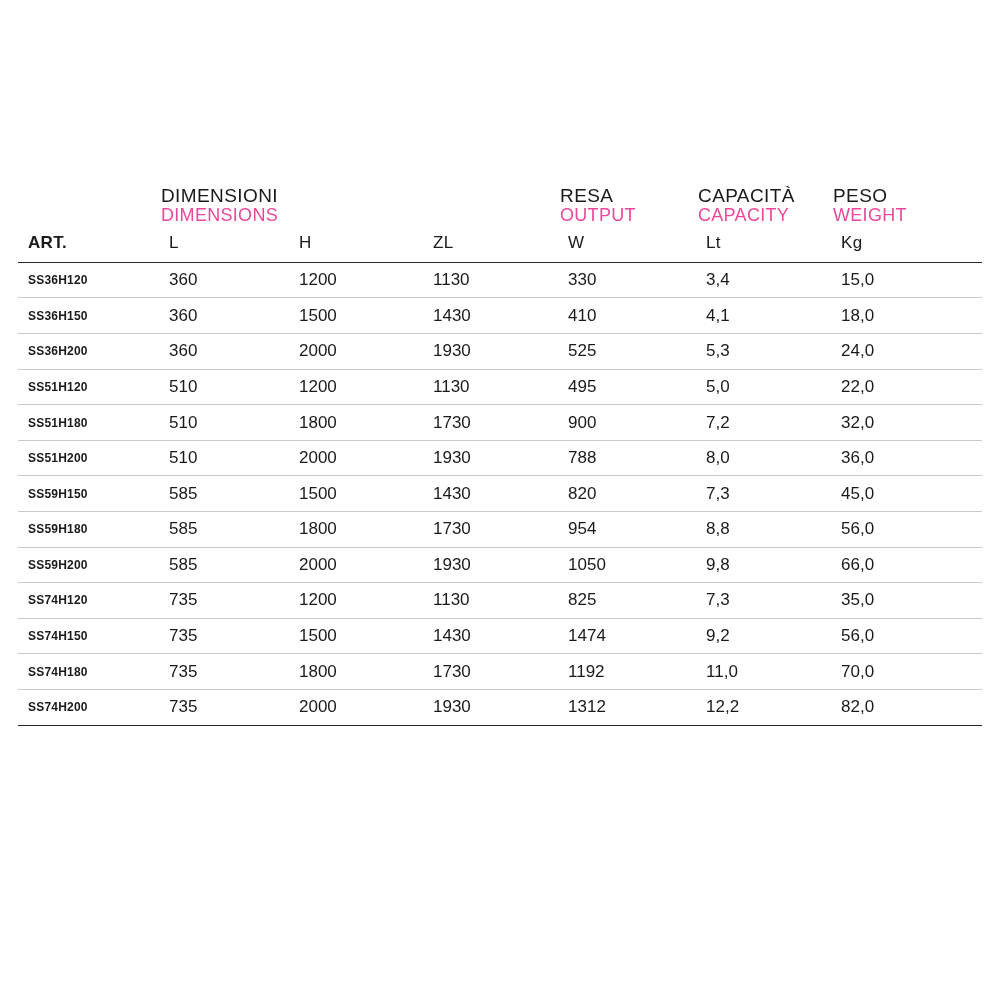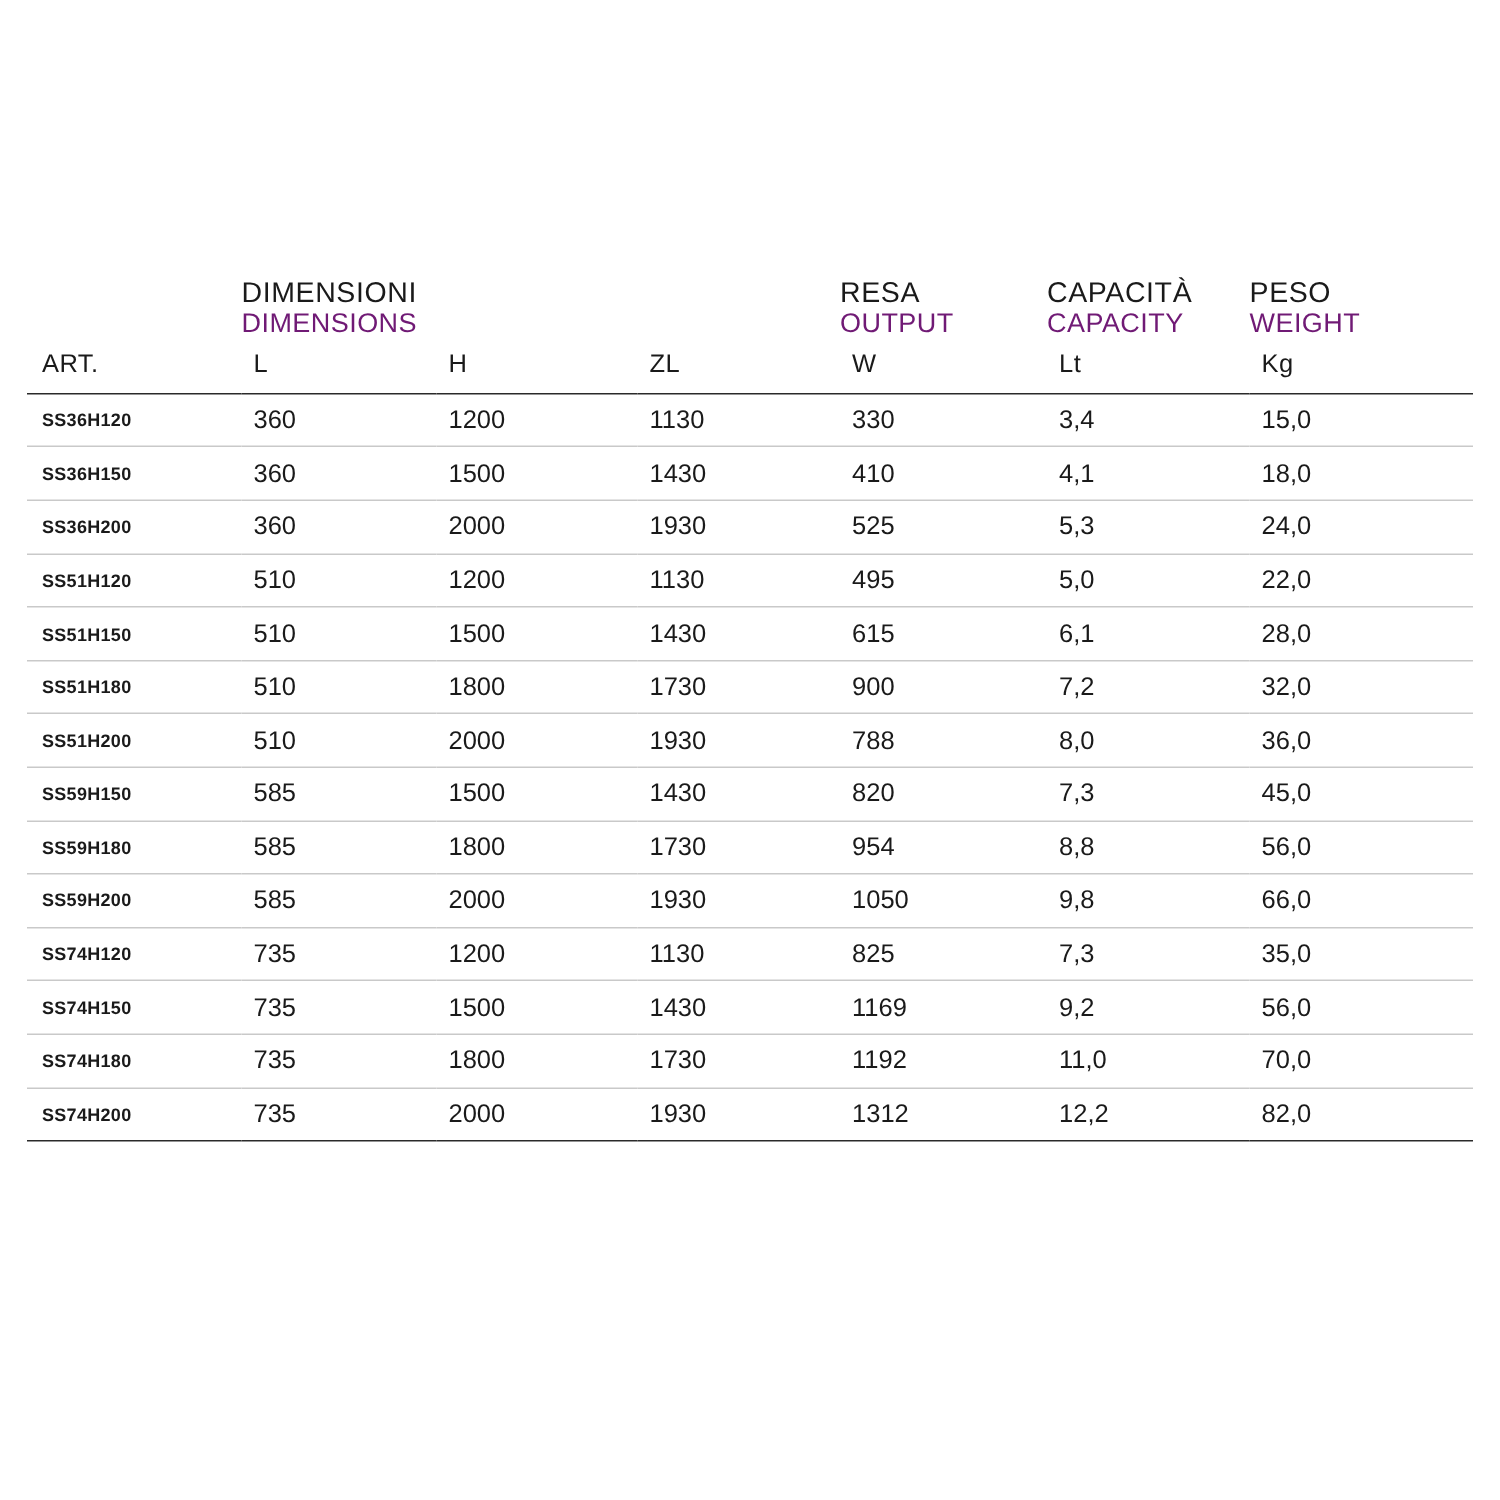--- a/index.html
+++ b/index.html
@@ -56,37 +56,37 @@
     display: block;
     font-size: 19px;
     letter-spacing: 0.4px;
     color: #1a1a1a;
     white-space: nowrap;
   }
   .group-label .en {
     display: block;
     font-size: 18px;
     letter-spacing: 0.3px;
-    color: #701a75;
+    color: #ec4899;
     white-space: nowrap;
   }
 
   
   .unit-row td {
     padding: 2px 0 9px 0;
     vertical-align: bottom;
     border-bottom: 1.6px solid #2a2a2a;
     font-size: 17px;
     letter-spacing: 0.3px;
   }
   .unit-row td .cell {
     padding-left: 8px;
   }
   .unit-row td.art .cell {
-    font-weight: normal;
+    font-weight: bold;
     padding-left: 10px;
   }
 
   
   .data-row td {
     border-bottom: 1px solid #c9c9c9;
     padding: 0;
     height: 34.6px;
     font-size: 17px;
     vertical-align: middle;
@@ -245,194 +245,171 @@
           </td>
           <td>
             <span class="cell">5,0</span>
           </td>
           <td>
             <span class="cell">22,0</span>
           </td>
         </tr>
         <tr class="data-row">
           <td class="art">
-            <span class="cell">SS51H150</span>
+            <span class="cell">SS51H180</span>
           </td>
           <td>
             <span class="cell">510</span>
           </td>
           <td>
+            <span class="cell">1800</span>
+          </td>
+          <td>
+            <span class="cell">1730</span>
+          </td>
+          <td>
+            <span class="cell">900</span>
+          </td>
+          <td>
+            <span class="cell">7,2</span>
+          </td>
+          <td>
+            <span class="cell">32,0</span>
+          </td>
+        </tr>
+        <tr class="data-row">
+          <td class="art">
+            <span class="cell">SS51H200</span>
+          </td>
+          <td>
+            <span class="cell">510</span>
+          </td>
+          <td>
+            <span class="cell">2000</span>
+          </td>
+          <td>
+            <span class="cell">1930</span>
+          </td>
+          <td>
+            <span class="cell">788</span>
+          </td>
+          <td>
+            <span class="cell">8,0</span>
+          </td>
+          <td>
+            <span class="cell">36,0</span>
+          </td>
+        </tr>
+        <tr class="data-row">
+          <td class="art">
+            <span class="cell">SS59H150</span>
+          </td>
+          <td>
+            <span class="cell">585</span>
+          </td>
+          <td>
             <span class="cell">1500</span>
           </td>
           <td>
             <span class="cell">1430</span>
           </td>
           <td>
-            <span class="cell">615</span>
-          </td>
-          <td>
-            <span class="cell">6,1</span>
-          </td>
-          <td>
-            <span class="cell">28,0</span>
-          </td>
-        </tr>
-        <tr class="data-row">
-          <td class="art">
-            <span class="cell">SS51H180</span>
-          </td>
-          <td>
-            <span class="cell">510</span>
+            <span class="cell">820</span>
+          </td>
+          <td>
+            <span class="cell">7,3</span>
+          </td>
+          <td>
+            <span class="cell">45,0</span>
+          </td>
+        </tr>
+        <tr class="data-row">
+          <td class="art">
+            <span class="cell">SS59H180</span>
+          </td>
+          <td>
+            <span class="cell">585</span>
           </td>
           <td>
             <span class="cell">1800</span>
           </td>
           <td>
             <span class="cell">1730</span>
           </td>
           <td>
-            <span class="cell">900</span>
-          </td>
-          <td>
-            <span class="cell">7,2</span>
-          </td>
-          <td>
-            <span class="cell">32,0</span>
-          </td>
-        </tr>
-        <tr class="data-row">
-          <td class="art">
-            <span class="cell">SS51H200</span>
-          </td>
-          <td>
-            <span class="cell">510</span>
+            <span class="cell">954</span>
+          </td>
+          <td>
+            <span class="cell">8,8</span>
+          </td>
+          <td>
+            <span class="cell">56,0</span>
+          </td>
+        </tr>
+        <tr class="data-row">
+          <td class="art">
+            <span class="cell">SS59H200</span>
+          </td>
+          <td>
+            <span class="cell">585</span>
           </td>
           <td>
             <span class="cell">2000</span>
           </td>
           <td>
             <span class="cell">1930</span>
           </td>
           <td>
-            <span class="cell">788</span>
-          </td>
-          <td>
-            <span class="cell">8,0</span>
-          </td>
-          <td>
-            <span class="cell">36,0</span>
-          </td>
-        </tr>
-        <tr class="data-row">
-          <td class="art">
-            <span class="cell">SS59H150</span>
-          </td>
-          <td>
-            <span class="cell">585</span>
+            <span class="cell">1050</span>
+          </td>
+          <td>
+            <span class="cell">9,8</span>
+          </td>
+          <td>
+            <span class="cell">66,0</span>
+          </td>
+        </tr>
+        <tr class="data-row">
+          <td class="art">
+            <span class="cell">SS74H120</span>
+          </td>
+          <td>
+            <span class="cell">735</span>
+          </td>
+          <td>
+            <span class="cell">1200</span>
+          </td>
+          <td>
+            <span class="cell">1130</span>
+          </td>
+          <td>
+            <span class="cell">825</span>
+          </td>
+          <td>
+            <span class="cell">7,3</span>
+          </td>
+          <td>
+            <span class="cell">35,0</span>
+          </td>
+        </tr>
+        <tr class="data-row">
+          <td class="art">
+            <span class="cell">SS74H150</span>
+          </td>
+          <td>
+            <span class="cell">735</span>
           </td>
           <td>
             <span class="cell">1500</span>
           </td>
           <td>
             <span class="cell">1430</span>
           </td>
           <td>
-            <span class="cell">820</span>
-          </td>
-          <td>
-            <span class="cell">7,3</span>
-          </td>
-          <td>
-            <span class="cell">45,0</span>
-          </td>
-        </tr>
-        <tr class="data-row">
-          <td class="art">
-            <span class="cell">SS59H180</span>
-          </td>
-          <td>
-            <span class="cell">585</span>
-          </td>
-          <td>
-            <span class="cell">1800</span>
-          </td>
-          <td>
-            <span class="cell">1730</span>
-          </td>
-          <td>
-            <span class="cell">954</span>
-          </td>
-          <td>
-            <span class="cell">8,8</span>
-          </td>
-          <td>
-            <span class="cell">56,0</span>
-          </td>
-        </tr>
-        <tr class="data-row">
-          <td class="art">
-            <span class="cell">SS59H200</span>
-          </td>
-          <td>
-            <span class="cell">585</span>
-          </td>
-          <td>
-            <span class="cell">2000</span>
-          </td>
-          <td>
-            <span class="cell">1930</span>
-          </td>
-          <td>
-            <span class="cell">1050</span>
-          </td>
-          <td>
-            <span class="cell">9,8</span>
-          </td>
-          <td>
-            <span class="cell">66,0</span>
-          </td>
-        </tr>
-        <tr class="data-row">
-          <td class="art">
-            <span class="cell">SS74H120</span>
-          </td>
-          <td>
-            <span class="cell">735</span>
-          </td>
-          <td>
-            <span class="cell">1200</span>
-          </td>
-          <td>
-            <span class="cell">1130</span>
-          </td>
-          <td>
-            <span class="cell">825</span>
-          </td>
-          <td>
-            <span class="cell">7,3</span>
-          </td>
-          <td>
-            <span class="cell">35,0</span>
-          </td>
-        </tr>
-        <tr class="data-row">
-          <td class="art">
-            <span class="cell">SS74H150</span>
-          </td>
-          <td>
-            <span class="cell">735</span>
-          </td>
-          <td>
-            <span class="cell">1500</span>
-          </td>
-          <td>
-            <span class="cell">1430</span>
-          </td>
-          <td>
-            <span class="cell">1169</span>
+            <span class="cell">1474</span>
           </td>
           <td>
             <span class="cell">9,2</span>
           </td>
           <td>
             <span class="cell">56,0</span>
           </td>
         </tr>
         <tr class="data-row">
           <td class="art">

